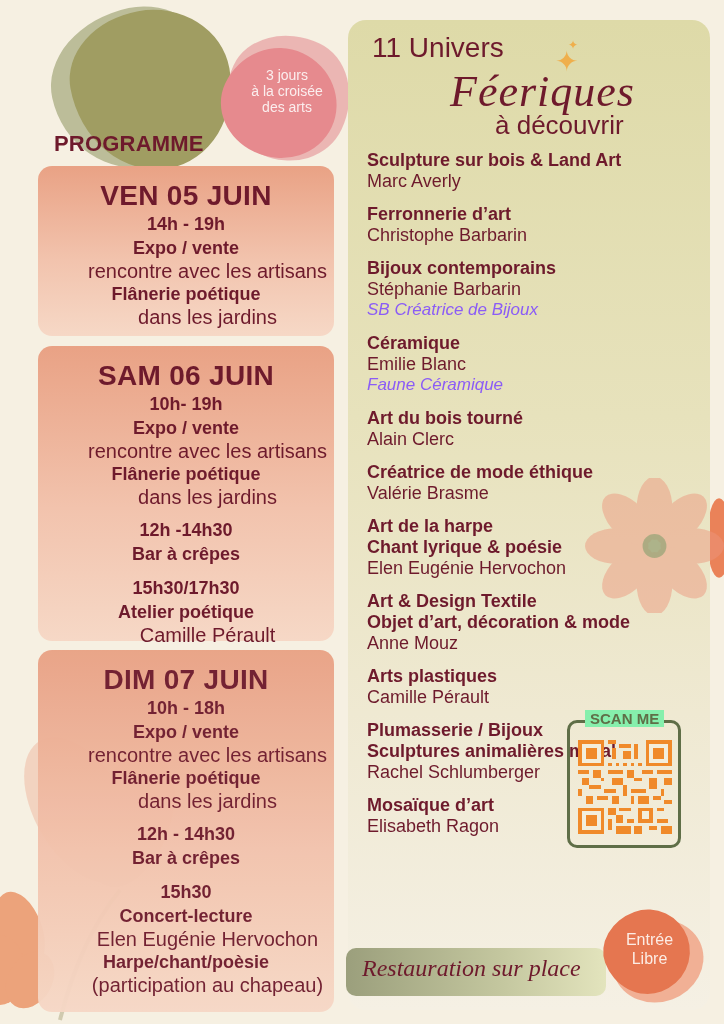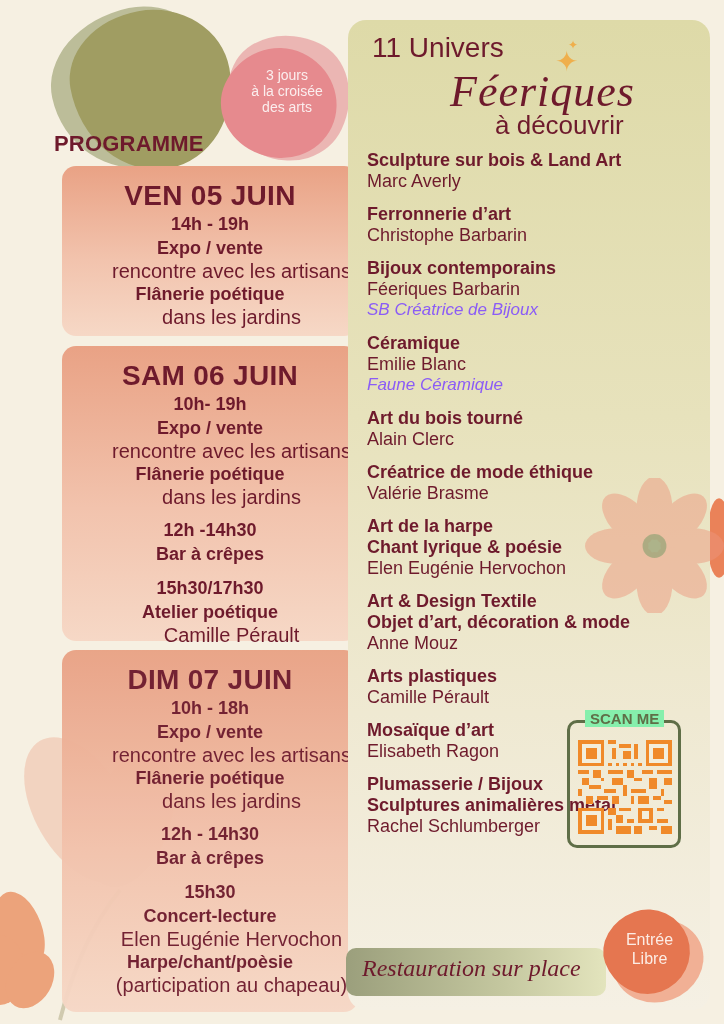--- a/index.html
+++ b/index.html
@@ -41,21 +41,21 @@
   .tagline {
     left:232px; top:67px; width:110px; text-align:center;
     color:#fbeeee; font-size:14px; line-height:16px;
   }
 
   
   .day-card {
     position:absolute; left:38px; width:296px;
     border-radius:14px;
     background:linear-gradient(180deg,#e9a285 0%,#f2c3ad 55%,#f6d8c6 100%);
-    text-align:center; color:#6e1a2c;margin-left:24px;
+    text-align:center; color:#6e1a2c;
   }
   .day-title { font-weight:bold; font-size:28px; line-height:32px; padding-top:14px; letter-spacing:0.3px; }
   .bold-line { font-weight:bold; font-size:18px; line-height:24px; }
   .light-line { font-size:20px; line-height:22px;padding-left:43px; }
   .gap { height:10px; }
 
   
   .right-panel {
     left:348px; top:20px; width:362px; height:990px;
     border-radius:18px;
@@ -224,21 +224,21 @@
   <div class="artisan">
     <div class="cat">Sculpture sur bois &amp; Land Art</div>
     <div class="name">Marc Averly</div>
   </div>
   <div class="artisan">
     <div class="cat">Ferronnerie d’art</div>
     <div class="name">Christophe Barbarin</div>
   </div>
   <div class="artisan">
     <div class="cat">Bijoux contemporains</div>
-    <div class="name">Féeriques Barbarin</div>
+    <div class="name">Stéphanie Barbarin</div>
     <div class="brand">SB Créatrice de Bijoux</div>
   </div>
   <div class="artisan">
     <div class="cat">Céramique</div>
     <div class="name">Emilie Blanc</div>
     <div class="brand">Faune Céramique</div>
   </div>
   <div class="artisan">
     <div class="cat">Art du bois tourné</div>
     <div class="name">Alain Clerc</div>
@@ -255,27 +255,27 @@
   <div class="artisan">
     <div class="cat">Art &amp; Design Textile</div>
     <div class="cat">Objet d’art, décoration &amp; mode</div>
     <div class="name">Anne Mouz</div>
   </div>
   <div class="artisan">
     <div class="cat">Arts plastiques</div>
     <div class="name">Camille Pérault</div>
   </div>
   <div class="artisan">
-    <div class="cat">Mosaïque d’art</div>
-    <div class="name">Elisabeth Ragon</div>
-  </div>
-  <div class="artisan">
     <div class="cat">Plumasserie / Bijoux</div>
     <div class="cat">Sculptures animalières métal</div>
     <div class="name">Rachel Schlumberger</div>
+  </div>
+  <div class="artisan">
+    <div class="cat">Mosaïque d’art</div>
+    <div class="name">Elisabeth Ragon</div>
   </div>
 </div>
 
 <div class="abs qr-box"></div>
 <div class="abs qr-label">SCAN ME</div>
 <svg class="abs qr-code" viewBox="0 0 25 25" shape-rendering="crispEdges">
   <g fill="#f08a2a">
     <rect x="0" y="0" width="7" height="7"></rect>
       <rect x="1" y="1" width="5" height="5" fill="#f3eedc"></rect>
       <rect x="2" y="2" width="3" height="3"></rect>

